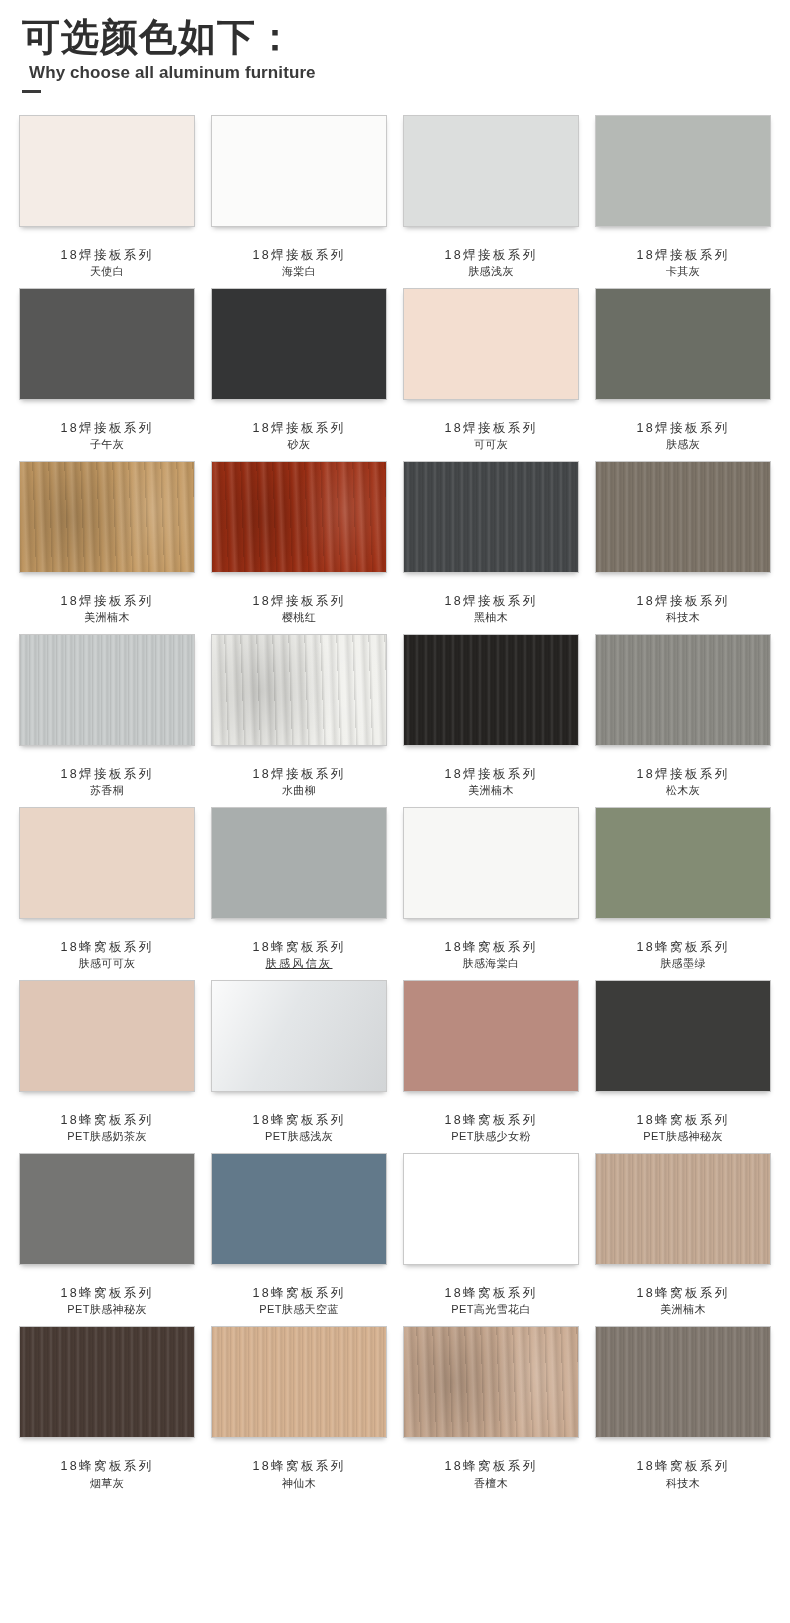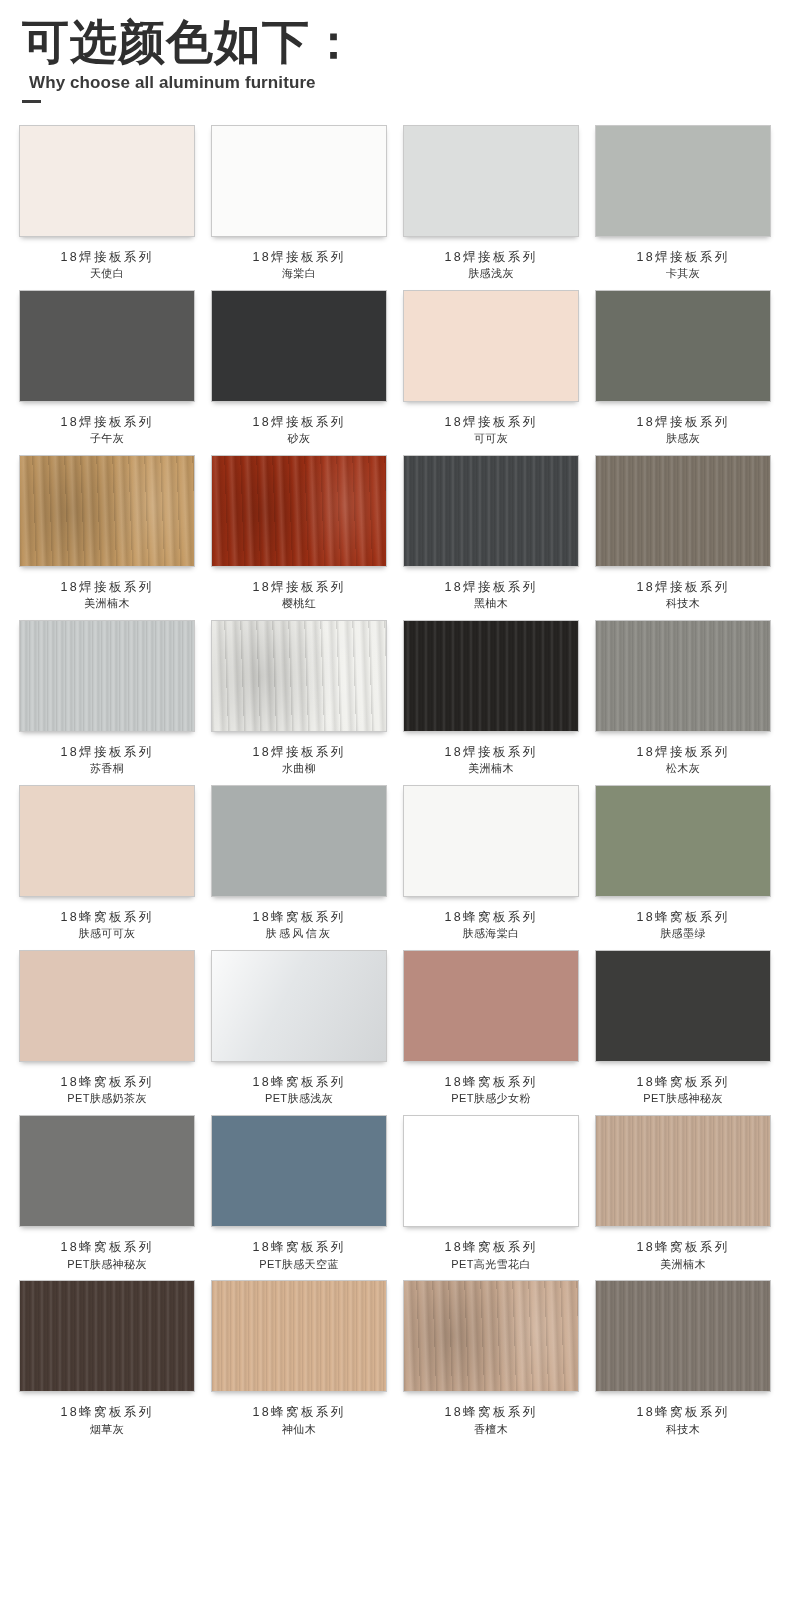--- a/index.html
+++ b/index.html
@@ -20,21 +20,21 @@
     height: 1623px;
     position: relative;
     box-sizing: border-box;
   }
 
   
   .header {
     padding: 16px 0 0 22px;
   }
   .header .title-cn {
-    font-size: 47px;
+    font-size: 38px;
     font-weight: 700;
     letter-spacing: 1px;
     line-height: 1.12;
     color: #2f2f2f;
   }
   .header .title-en {
     font-size: 17px;
     font-weight: 600;
     letter-spacing: 0.1px;
     color: #3a3a3a;
@@ -68,38 +68,39 @@
     height: 112px;
     margin: 0 auto;
     border: 1px solid #c9c9c9;
     box-sizing: border-box;
     box-shadow: 0 3px 5px -2px rgba(0,0,0,0.30);
     position: relative;
     overflow: hidden;
   }
   .caption {
     text-align: center;
-    margin-top: 11px;
+    margin-top: 19px;
     line-height: 1.45;
   }
   .series {
     font-size: 12.5px;
     letter-spacing: 2.4px;
     color: #333;
     font-family: "Liberation Sans", "DejaVu Sans", sans-serif;
     white-space: nowrap;
   }
   .name {
     font-size: 11px;
     color: #333;
     letter-spacing: 0.4px;
     white-space: nowrap;
   }
   .name.spaced {
     letter-spacing: 2.4px;
+    text-decoration: underline;
   }
 
   
   .footer {
     position: absolute;
     right: 20px;
     bottom: 18px;
     color: #ee0000;
     font-size: 21px;
     font-weight: 700;

